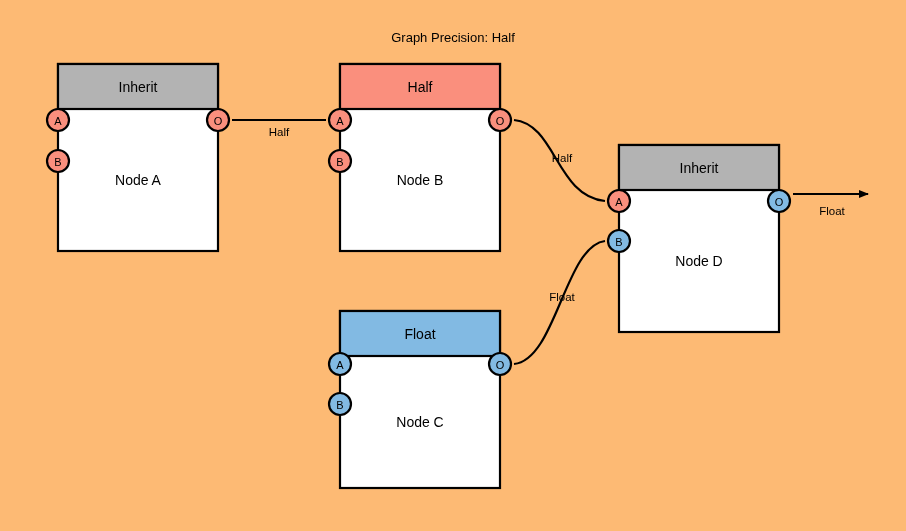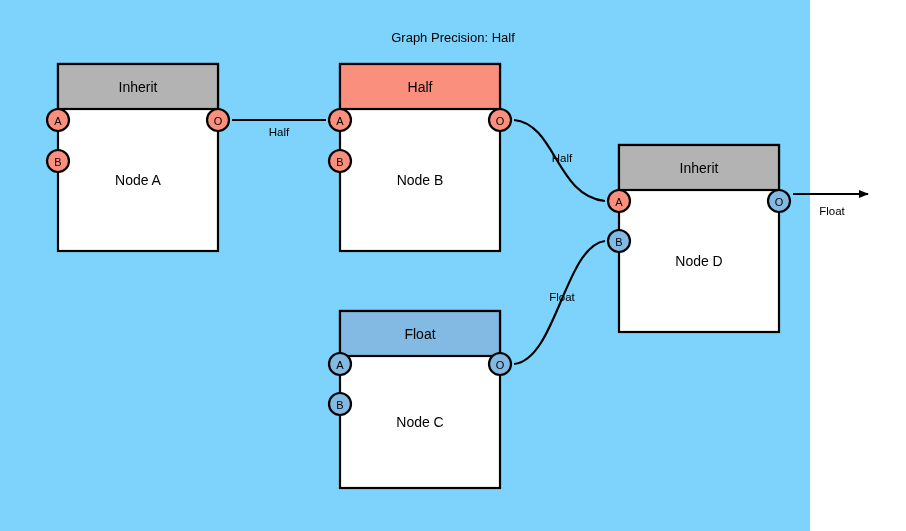--- a/index.html
+++ b/index.html
@@ -9,23 +9,23 @@
   }
   body {
     width: 906px;
     height: 531px;
     font-family: "Liberation Sans", sans-serif;
     overflow: hidden;
     position: relative;
   }
   #canvas {
     position: relative;
-    width: 810px;
+    width: 906px;
     height: 531px;
-    background: #7dd3fc;
+    background: #fdba74;
   }
   #graph-svg {
     position: absolute;
     top: 0;
     left: 0;
     width: 906px;
     height: 531px;
   }
   .title-text {
     font-size: 13px;

